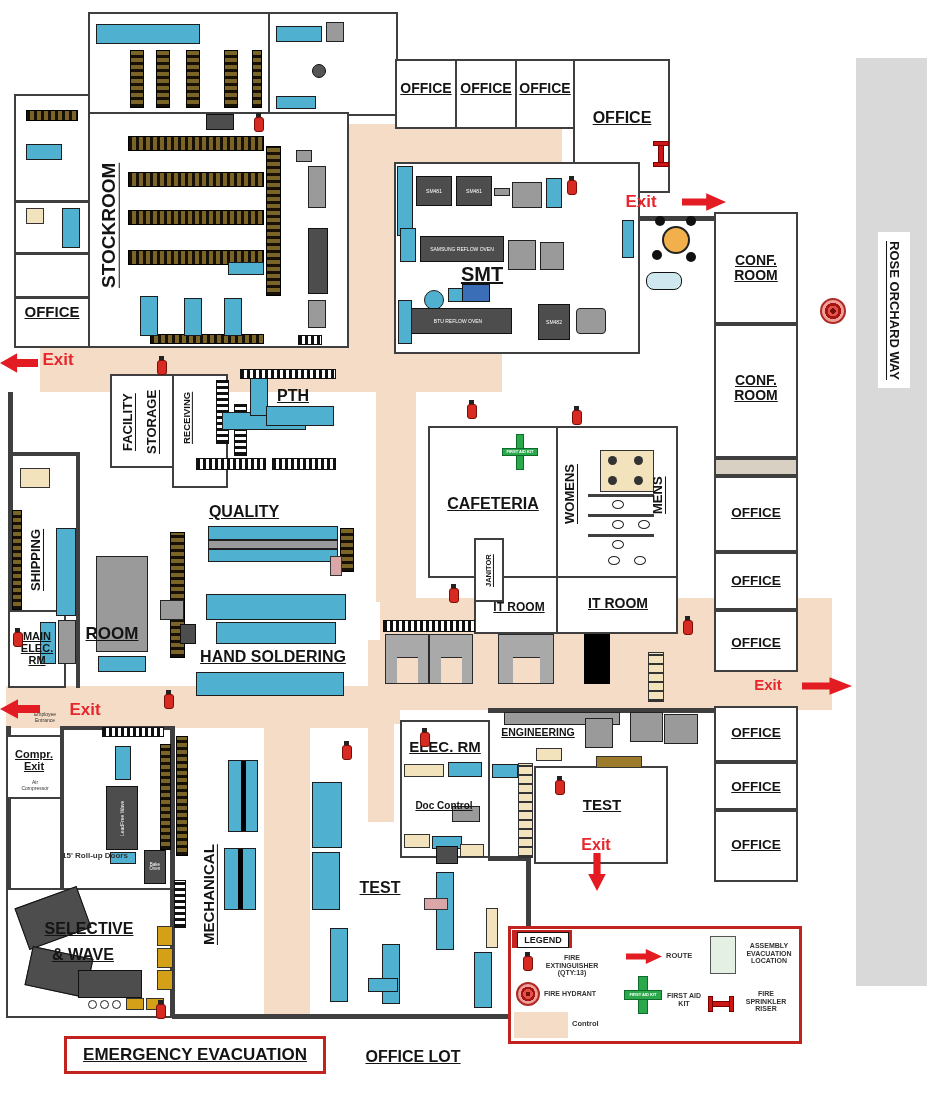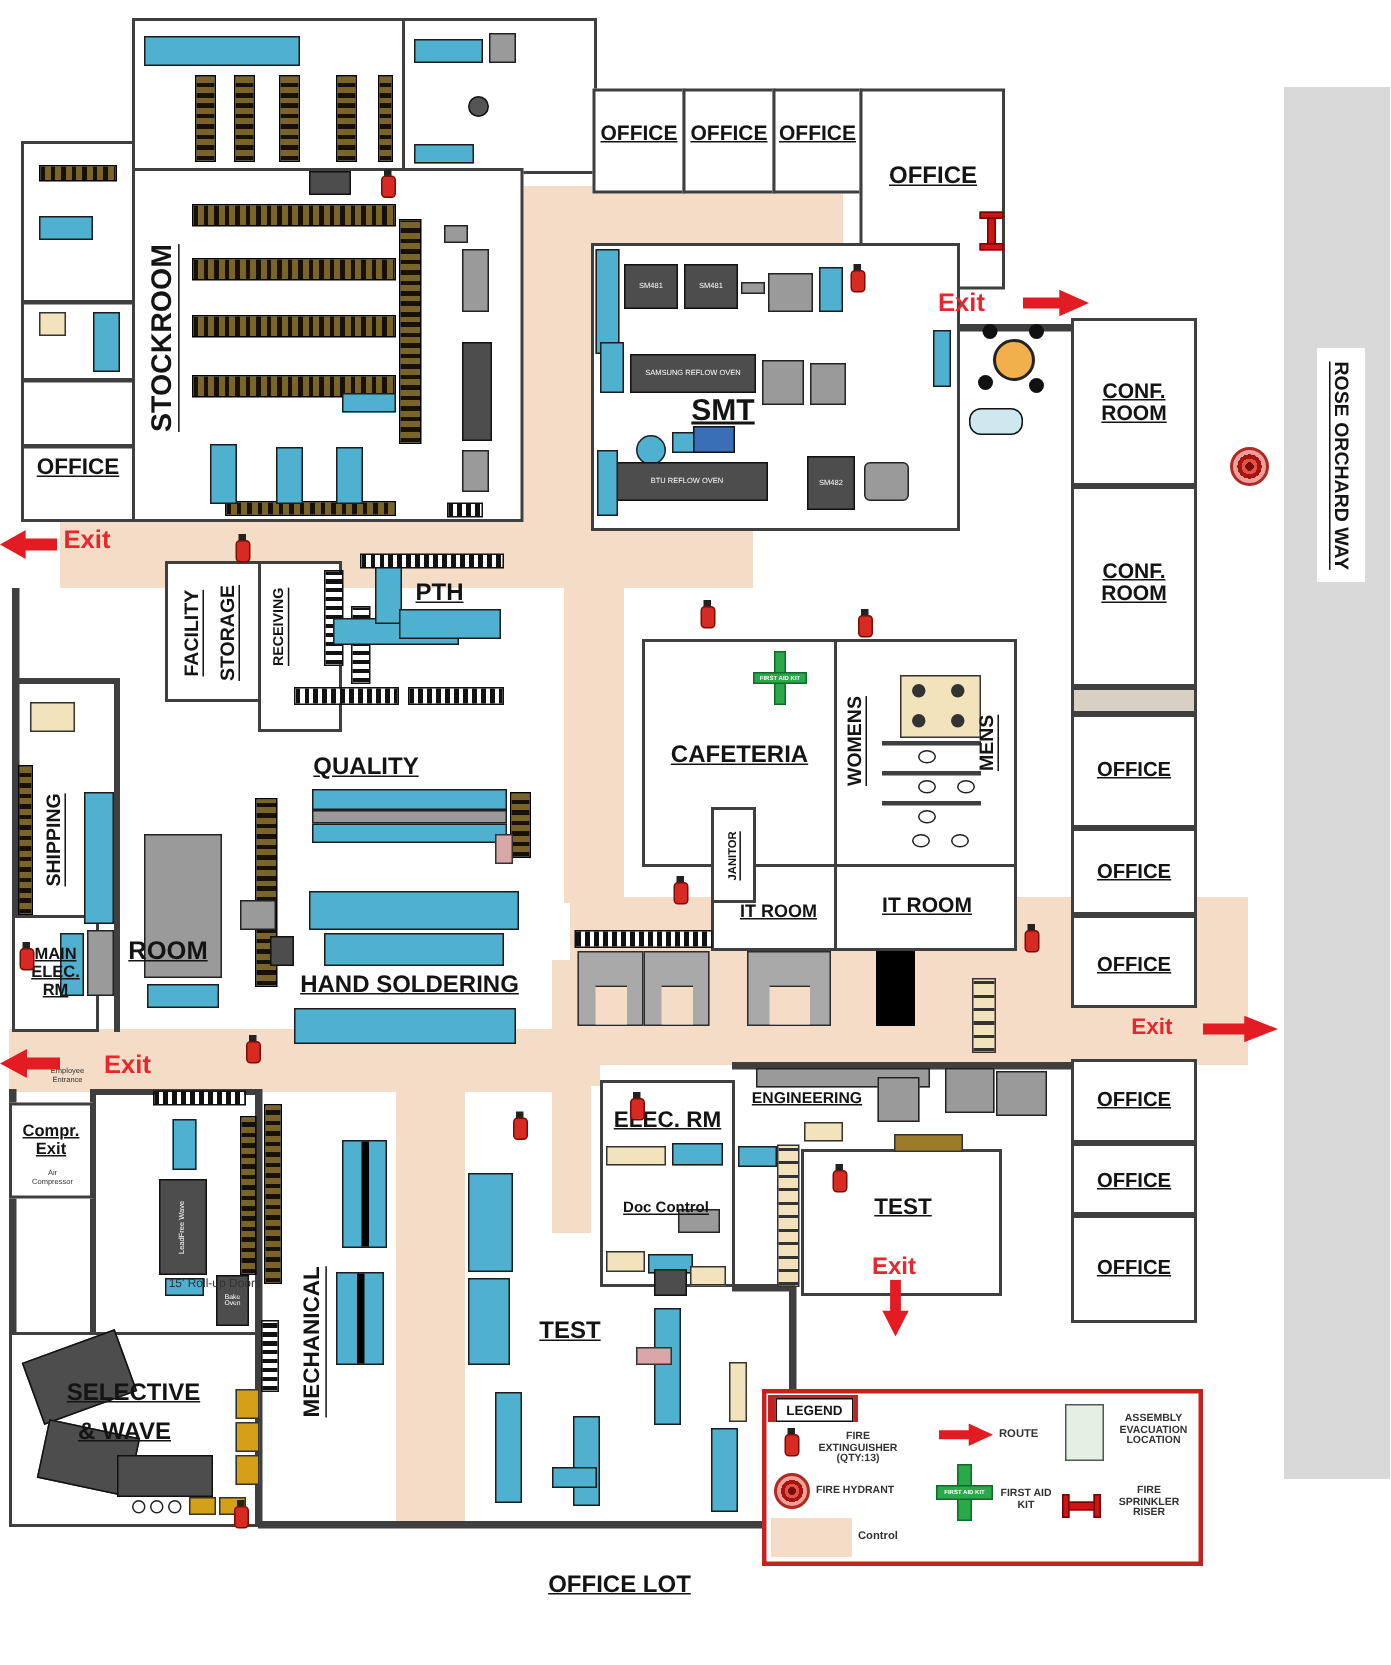--- a/index.html
+++ b/index.html
@@ -343,21 +343,21 @@
   <div class="lbl vlbl" style="left:196px;top:830px;width:26px;height:130px;font-size:15px">MECHANICAL</div>
   <div class="lbl" style="left:352px;top:876px;width:56px;height:24px;font-size:16px">TEST</div>
   <div class="lbl" style="left:28px;top:918px;width:122px;height:22px;font-size:16px">SELECTIVE</div>
   <div class="lbl" style="left:28px;top:944px;width:110px;height:22px;font-size:16px">&amp; WAVE</div>
   <div class="lbl" style="left:404px;top:736px;width:82px;height:22px;font-size:15px">ELEC. RM</div>
   <div class="lbl" style="left:500px;top:726px;width:76px;height:14px;font-size:10.5px">ENGINEERING</div>
   <div class="lbl" style="left:412px;top:792px;width:64px;height:28px;font-size:10px">Doc Control</div>
   <div class="lbl" style="left:570px;top:794px;width:64px;height:22px;font-size:15px">TEST</div>
 
   <div class="tiny" style="left:24px;top:712px;width:42px;font-size:5px;font-weight:normal">Employee Entrance</div>
-  <div class="tiny" style="left:62px;top:852px;width:112px;font-size:8px;font-weight:normal;text-align:right">15' Roll-up Doors</div>
+  <div class="tiny" style="left:62px;top:852px;width:112px;font-size:8px;font-weight:bold;text-align:left">15' Roll-up Doors</div>
 
   <div class="exit" style="left:28px;top:350px;width:60px">Exit</div>
   <div class="arr" style="left:0;top:352px;width:38px;height:22px;transform:rotate(180deg)"></div>
   <div class="exit" style="left:618px;top:192px;width:46px">Exit</div>
   <div class="arr" style="left:682px;top:192px;width:44px;height:20px"></div>
   <div class="exit" style="left:744px;top:676px;width:48px;font-size:15px">Exit</div>
   <div class="arr" style="left:802px;top:676px;width:50px;height:20px"></div>
   <div class="exit" style="left:58px;top:700px;width:54px">Exit</div>
   <div class="arr" style="left:0;top:698px;width:40px;height:22px;transform:rotate(180deg)"></div>
   <div class="exit" style="left:572px;top:836px;width:48px;font-size:16px">Exit</div>
@@ -451,15 +451,16 @@
 
   <div class="abs" style="left:710px;top:936px;width:24px;height:36px;background:#e4f0e4;border:1.5px solid #555"></div>
   <div class="tiny" style="left:740px;top:942px;width:58px;font-size:7px">ASSEMBLY EVACUATION LOCATION</div>
   <div class="spr" style="left:708px;top:996px;width:26px;height:16px">
     <div class="sb" style="left:0"></div>
     <div class="sb" style="left:21px"></div>
     <div class="sm"></div>
   </div>
   <div class="tiny" style="left:740px;top:990px;width:52px;font-size:7px">FIRE SPRINKLER RISER</div>
 
+  <div class="titlebox" style="left:64px;top:1036px;width:262px;height:38px;font-size:17px">EMERGENCY EVACUATION</div>
   <div class="lbl" style="left:348px;top:1044px;width:130px;height:26px;font-size:16px">OFFICE LOT</div>
 
 </div>
 
 </body></html>

